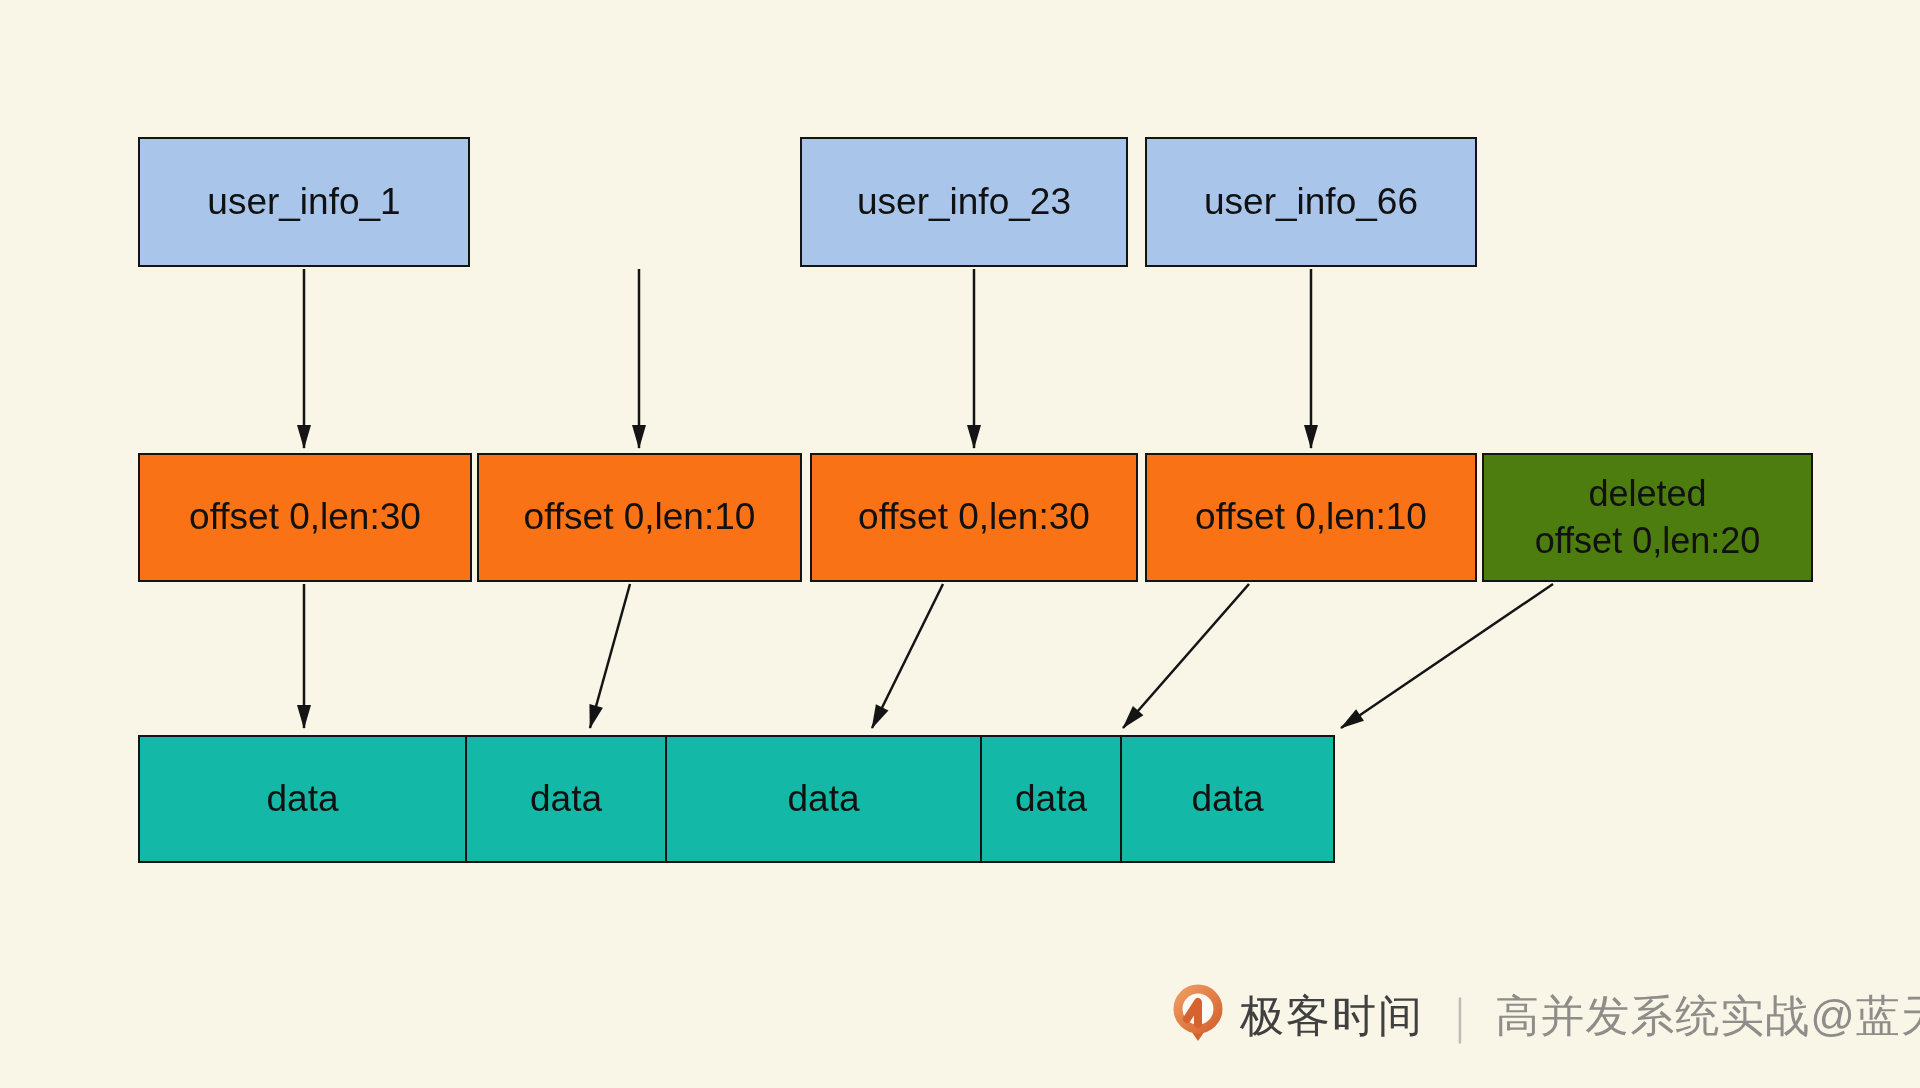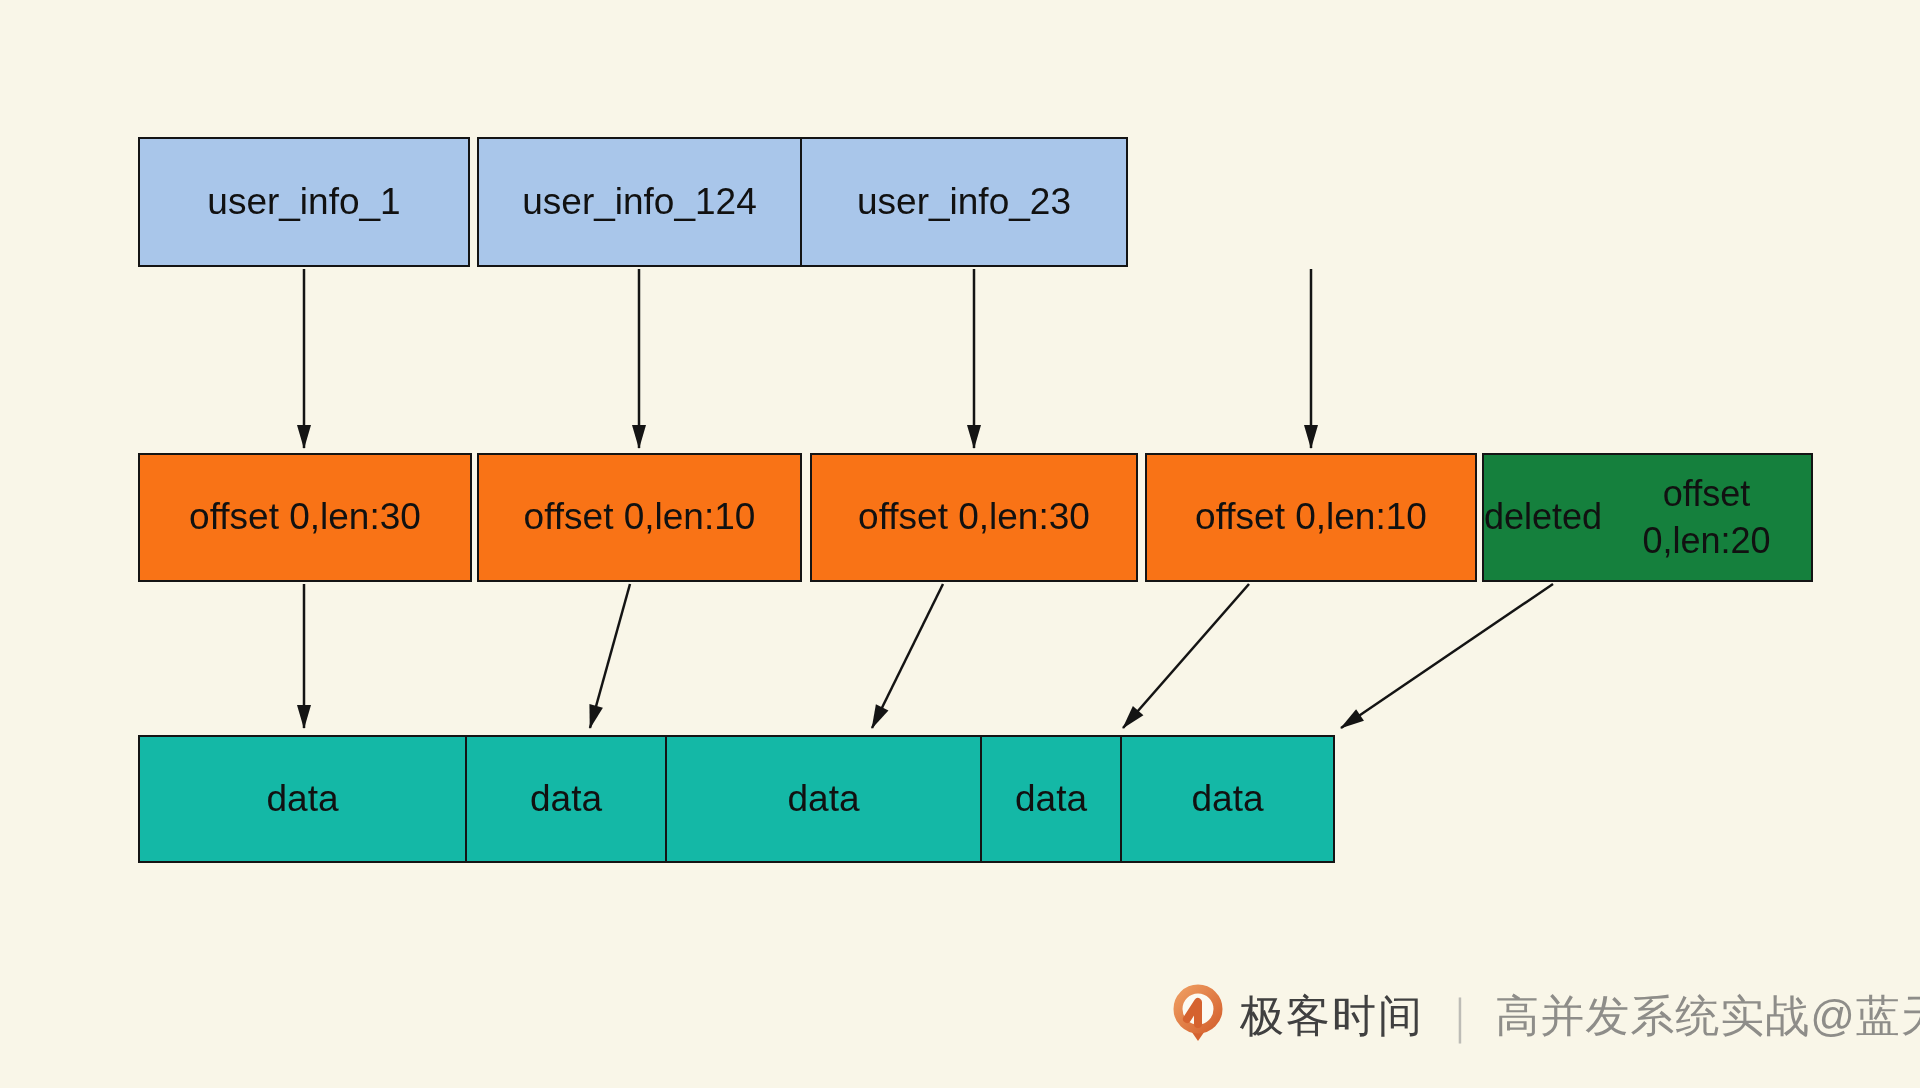--- a/index.html
+++ b/index.html
@@ -32,22 +32,22 @@
     top: 137px;
     height: 130px;
     background: #a9c6ea;
   }
   .index-box {
     top: 453px;
     height: 129px;
     background: #f97316;
   }
   .index-box.deleted {
-    background: #15803d;
-    flex-direction: row;
+    background: #4d7c0f;
+    flex-direction: column;
     font-size: 36px;
   }
   .data-box {
     top: 735px;
     height: 128px;
     background: #14b8a6;
   }
   .arrows {
     position: absolute;
     left: 0;
@@ -85,25 +85,25 @@
   }
 </style>
 </head>
 <body>
 
 <div class="stage">
 
   <div class="box key-box" style="left:138px;width:332px;">
     <span>user_info_1</span>
   </div>
-  <div class="box key-box" style="left:477px;width:325px;">
-    <span>user_info_124</span>
-  </div>
   <div class="box key-box" style="left:800px;width:328px;">
     <span>user_info_23</span>
+  </div>
+  <div class="box key-box" style="left:1145px;width:332px;">
+    <span>user_info_66</span>
   </div>
 
   <div class="box index-box" style="left:138px;width:334px;">
     <span>offset 0,len:30</span>
   </div>
   <div class="box index-box" style="left:477px;width:325px;">
     <span>offset 0,len:10</span>
   </div>
   <div class="box index-box" style="left:810px;width:328px;">
     <span>offset 0,len:30</span>

